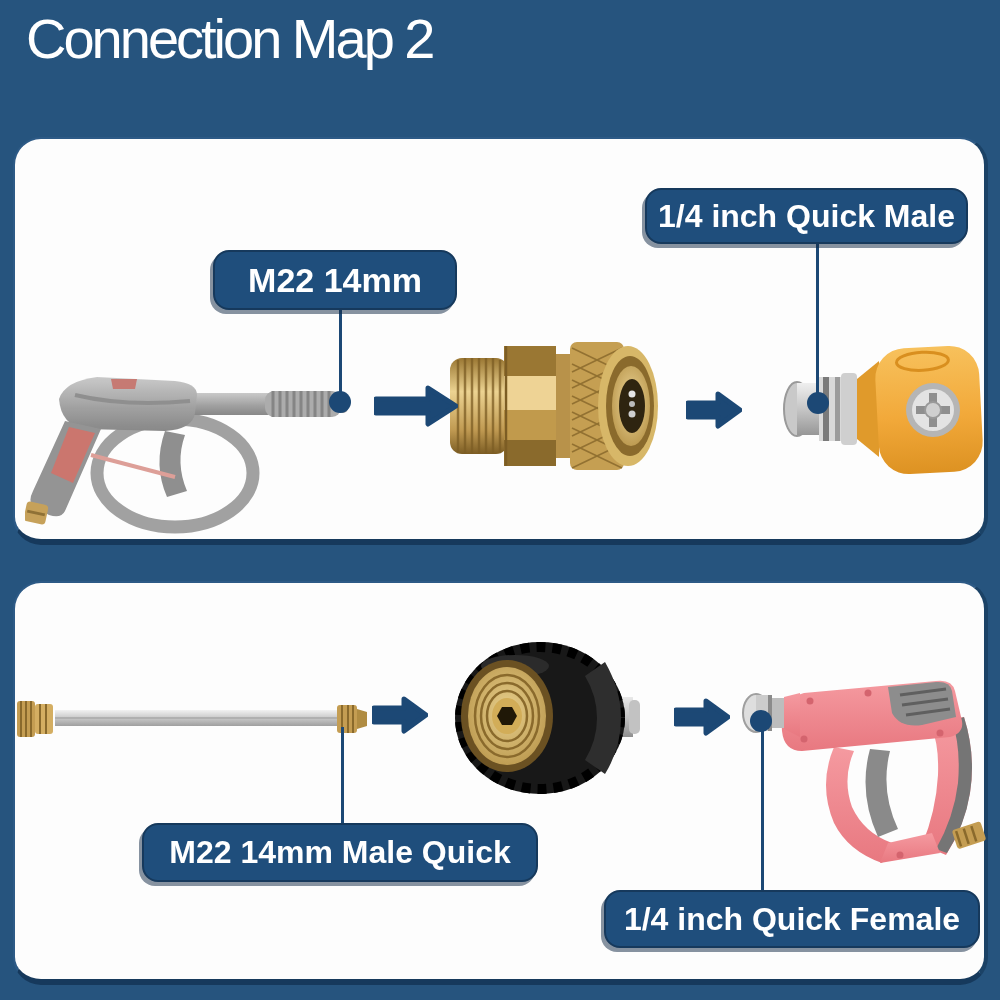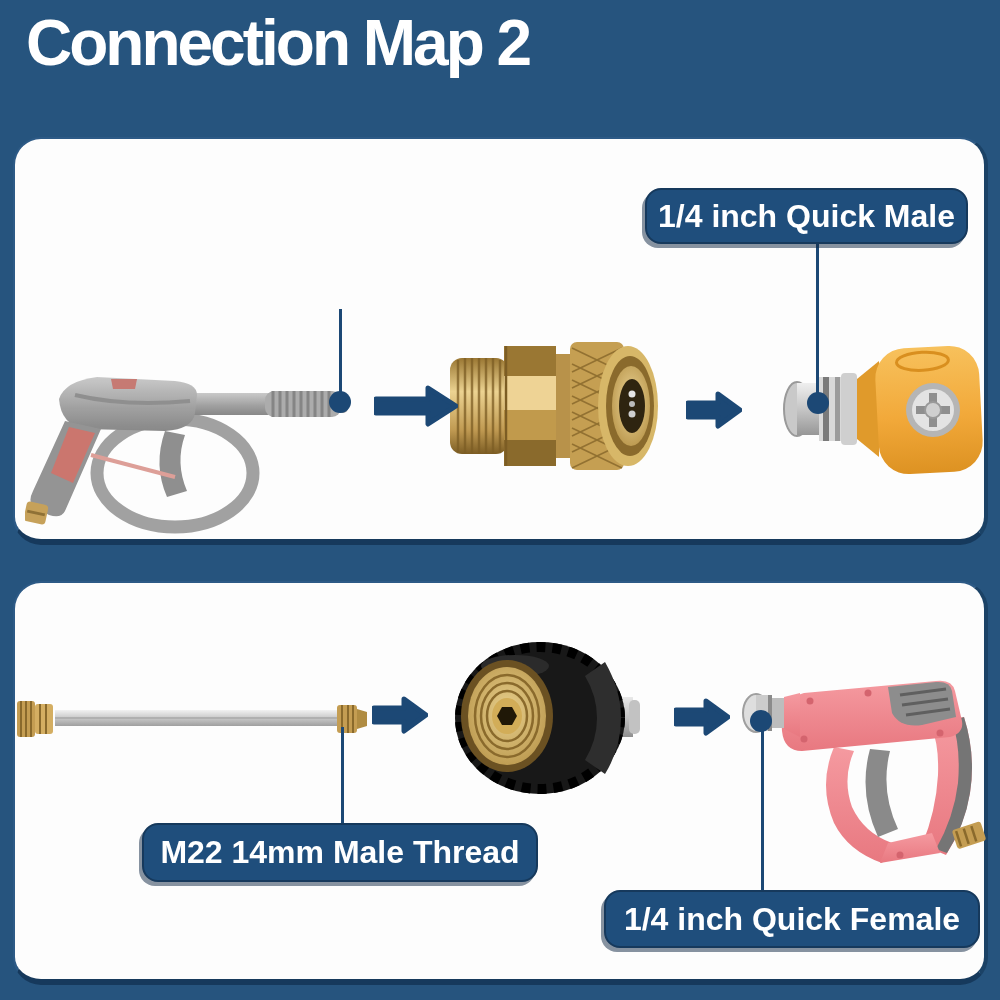--- a/index.html
+++ b/index.html
@@ -1,18 +1,18 @@
 <!DOCTYPE html>
 <html><head>
 <meta charset="utf-8">
 <style>
   html,body{margin:0;padding:0;}
   body{font-family:"Liberation Sans", sans-serif;}
   #stage{position:relative;width:1000px;height:1000px;background:#26547E;overflow:hidden;}
-  #title{position:absolute;left:26px;top:10px;margin:0;color:#fff;font-size:64px;font-weight:bold;
+  #title{position:absolute;left:26px;top:10px;margin:0;color:#fff;font-size:56px;font-weight:normal;
          letter-spacing:-3px;line-height:1.05;white-space:nowrap;}
   .panel{position:absolute;left:13px;width:975px;background:#FDFDFD;border-radius:28px;
          box-sizing:border-box;border:2px solid #2d5a86;border-right:4px solid #1B4266;
          border-bottom:6px solid #16395C;}
   #panel-1{top:137px;height:408px;}
   #panel-2{top:581px;height:404px;}
   .callout{position:absolute;background:#1F4E7C;border:2px solid #16395C;border-radius:16px;
            box-shadow:-3px 4px 0 rgba(15,40,68,0.5);display:flex;align-items:center;justify-content:center;
            color:#fff;font-weight:bold;font-size:32px;white-space:nowrap;box-sizing:border-box;}
   #callout-1{left:213px;top:250px;width:244px;height:60px;font-size:34px;}
@@ -286,17 +286,18 @@
   </svg>
 
   <div class="pline" id="pline-1"></div>
   <div class="pline" id="pline-2"></div>
   <div class="pline" id="pline-3"></div>
   <div class="pline" id="pline-4"></div>
   <div class="pdot" id="pdot-1"></div>
   <div class="pdot" id="pdot-2"></div>
   <div class="pdot" id="pdot-4"></div>
 
+  <div class="callout" id="callout-1">M22 14mm</div>
   <div class="callout" id="callout-2">1/4 inch Quick Male</div>
-  <div class="callout" id="callout-3">M22 14mm Male Thread</div>
+  <div class="callout" id="callout-3">M22 14mm Male Quick</div>
   <div class="callout" id="callout-4">1/4 inch Quick Female</div>
 
 </div>
 
 </body></html>

